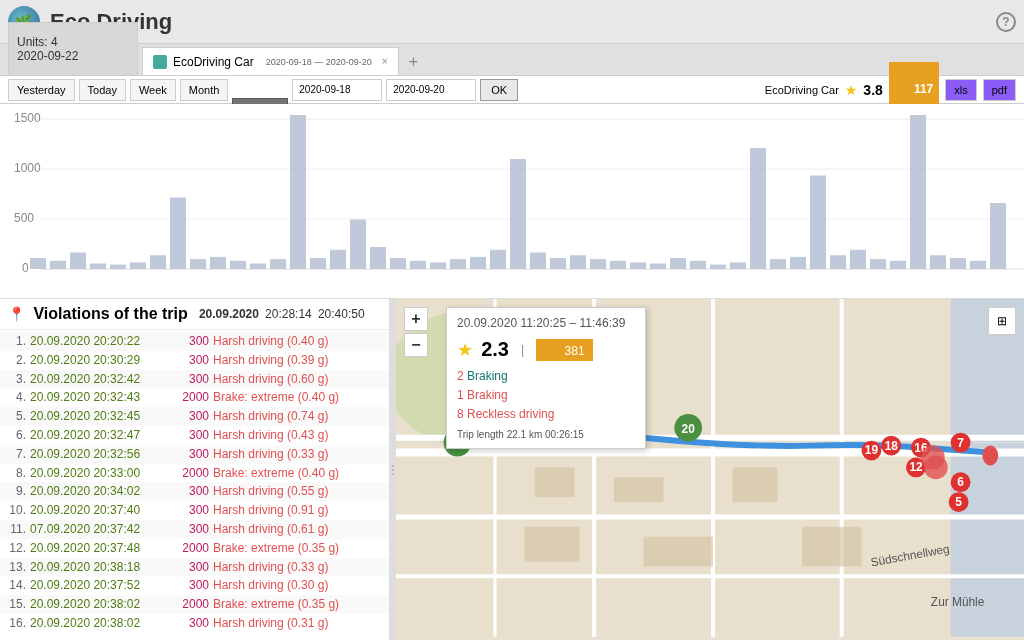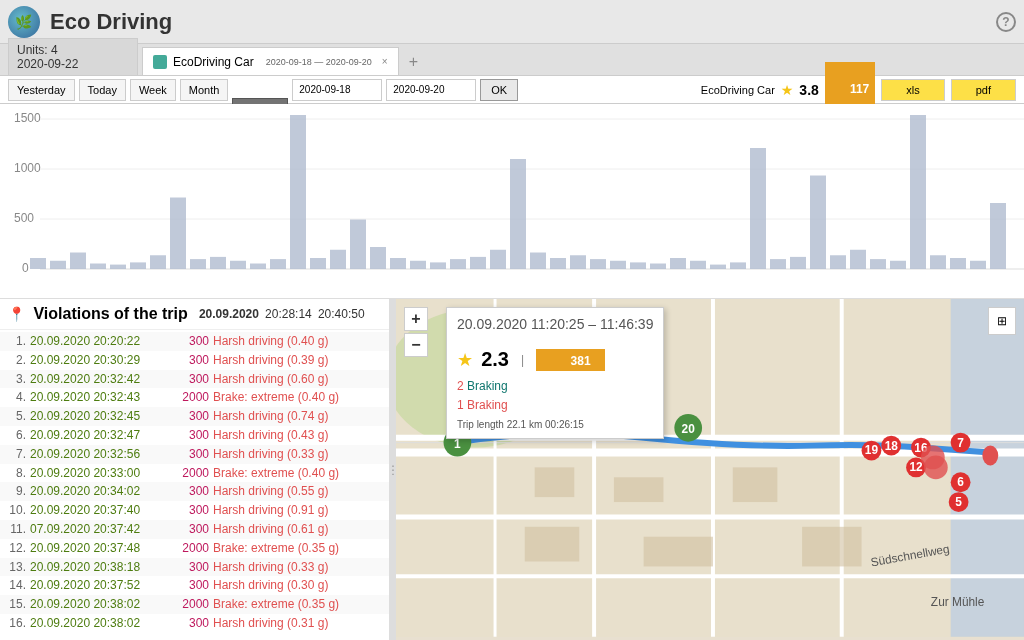--- a/index.html
+++ b/index.html
@@ -38,21 +38,21 @@
       border-bottom: 1px solid #ccc;
       height: 32px;
       display: flex;
       align-items: flex-end;
       padding: 0 8px;
       gap: 4px;
     }
     #unit-info {
       font-size: 11px;
       color: #333;
-      padding: 4px 8px;
+      padding: 12px 8px;
       background: #d8d8d8;
       border: 1px solid #ccc;
       border-bottom: none;
       min-width: 130px;
     }
     .tab {
       background: white;
       border: 1px solid #ccc;
       border-bottom: none;
       padding: 4px 10px;
@@ -123,23 +123,23 @@
     .rating-star { color: #f5c518; font-size: 14px; }
     .rating-value { font-size: 14px; font-weight: bold; }
     .violation-badge {
       background: #e8a020;
       padding: 20px 6px;
       font-size: 11px;
       font-weight: bold;
       color: white;
     }
     .toolbar-end-btn {
-      padding: 2px 24px;
-      border: 1px solid #ccc;
-      background: #fde047;
+      padding: 2px 8px;
+      border: 1px solid #ccc;
+      background: #8b5cf6;
       cursor: pointer;
       font-size: 11px;
       height: 22px;
     }
 
     
     #chart-area {
       background: white;
       height: 195px;
       border-bottom: 1px solid #ddd;
@@ -255,31 +255,31 @@
       position: absolute;
       top: 8px;
       left: 50px;
       background: white;
       border: 1px solid #ccc;
       padding: 8px 10px;
       z-index: 20;
       min-width: 200px;
       box-shadow: 2px 2px 6px rgba(0,0,0,0.2);
     }
-    #trip-popup-header { font-size: 14px; color: #555; margin-bottom: 16px; }
+    #trip-popup-header { font-size: 12px; color: #555; margin-bottom: 8px; }
     #trip-popup-rating {
       display: flex; align-items: center; gap: 8px; margin-bottom: 6px;
     }
     .popup-star { color: #f5c518; font-size: 18px; }
     .popup-rating-val { font-size: 20px; font-weight: bold; }
     .popup-badge {
       background: #e8a020;
-      padding: 2px 14px;
+      padding: 2px 8px;
       color: white;
-      font-weight: bold;
+      font-weight: normal;
       font-size: 16px;
     }
     .popup-stats { font-size: 11px; line-height: 1.6; }
     .popup-trip-length { font-size: 10px; color: #555; margin-top: 4px; }
   </style>
 </head>
 <body>
 
 <div id="header">
   <div id="app-logo">🌿</div>
@@ -588,18 +588,19 @@
         <span class="popup-rating-val">2.3</span>
         <span style="margin:0 4px;color:#888;">|</span>
         <span class="popup-badge">
           <span style="background:#e8a020;display:inline-block;width:14px;height:14px;margin-right:2px;vertical-align:middle;"></span>
           <span>381</span>
         </span>
       </div>
       <div class="popup-stats">
         <div><span style="color:#e05050;">2</span>&nbsp;<span style="color:#0f766e;">Braking</span></div>
         <div><span style="color:#e05050;">1</span>&nbsp;<span style="color:#e05050;">Braking</span></div>
+        <div><span style="color:#e05050;">8</span>&nbsp;<span style="color:#e05050;">Reckless driving</span></div>
       </div>
       <div class="popup-trip-length">Trip length 22.1 km  00:26:15</div>
     </div>
 
   </div>
 </div>
 
 </body></html>

